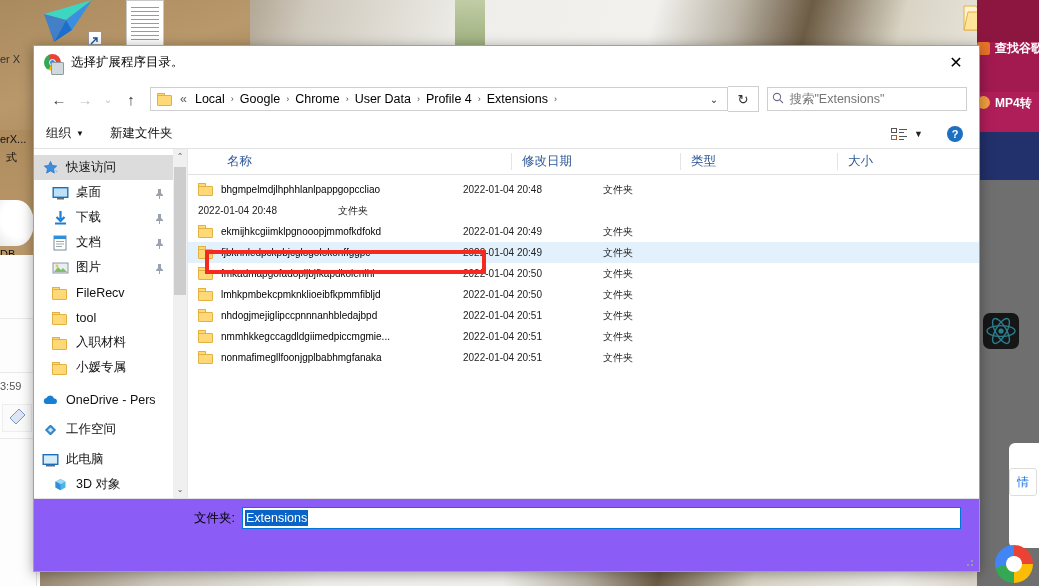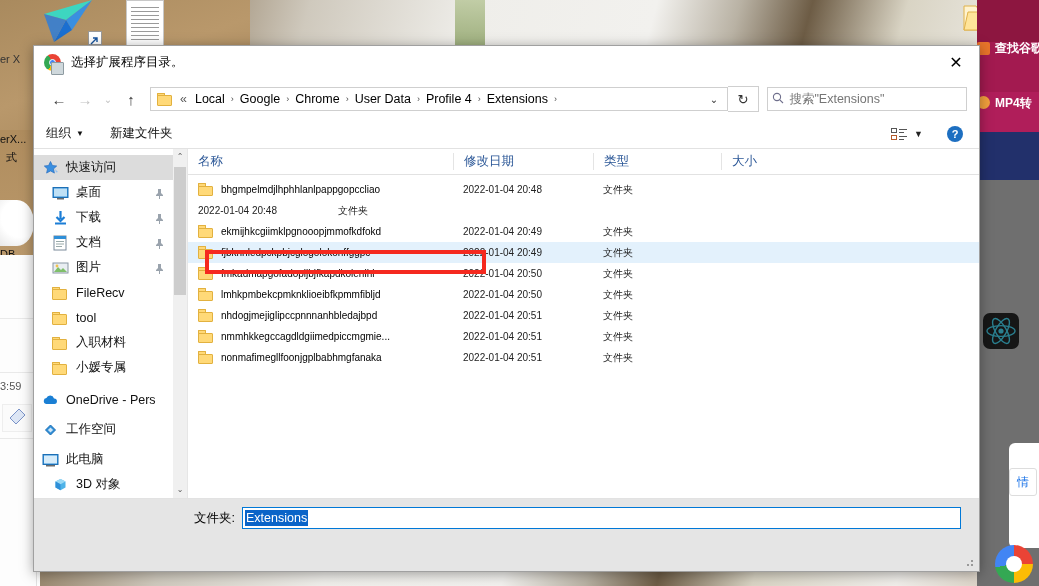--- a/index.html
+++ b/index.html
@@ -104,38 +104,38 @@
   .pin{position:absolute;right:9px;top:8px;width:9px;height:10px;}
   .navsb{position:absolute;right:0;top:0;width:14px;bottom:0;background:#f0f0f0;}
   .navsb .arr{height:16px;text-align:center;font-size:8px;color:#5a5a5a;line-height:16px;}
   .navsb .arr.bot{position:absolute;bottom:0;left:0;right:0;}
   .navsb .thumb{position:absolute;left:1px;right:1px;top:18px;height:128px;background:#cdcdcd;}
 
   
   .filepane{flex:1;display:flex;flex-direction:column;min-width:0;background:#fff;position:relative;}
   .sortcaret{position:absolute;left:119px;top:-1px;font-size:9px;color:#4a4a4a;}
   .headrow{height:25px;flex:0 0 25px;display:flex;align-items:center;border-bottom:1px solid #e2e2e2;position:relative;background:#fff;}
-  .hcell{font-size:12.5px;color:#2b5797;padding-left:10px;box-sizing:border-box;border-left:1px solid #e4e4e4;height:17px;display:flex;align-items:center;}
+  .hcell{font-size:12.5px;color:#2b5797;padding-left:10px;box-sizing:border-box;border-left:1px solid #e4e4e4;height:17px;display:flex;align-items:center;margin-left:29px;}
   .hcell:first-child{border-left:none;}
   .rows{flex:1;overflow:hidden;padding-top:4px;}
   .frow{height:21px;display:flex;align-items:center;font-size:10px;color:#000;}
   .frow.sel{background:#e3f1fc;}
   .fname{display:flex;align-items:center;padding-left:10px;box-sizing:border-box;overflow:hidden;white-space:nowrap;}
   .fico{width:15px;height:13px;margin-right:8px;flex:0 0 15px;position:relative;}
   .fdate{padding-left:10px;box-sizing:border-box;color:#222;}
   .ftype{padding-left:10px;box-sizing:border-box;color:#222;}
   .fsize{padding-left:10px;box-sizing:border-box;}
 
   
   .fold{position:absolute;left:0;top:0;width:100%;height:100%;}
   .fold .b{position:absolute;left:0;bottom:0;width:100%;height:80%;background:#ffd978;border:1px solid #e2b13f;box-sizing:border-box;border-radius:0 1px 1px 1px;}
   .fold .t{position:absolute;left:0;top:0;width:52%;height:30%;background:#ffd978;border:1px solid #e2b13f;border-bottom:none;box-sizing:border-box;border-radius:1px 1px 0 0;}
 
   
-  .footer{height:72px;flex:0 0 72px;background:#e5e5e5;position:relative;}
+  .footer{height:72px;flex:0 0 72px;background:#8b5cf6;position:relative;}
   .fnamerow{position:absolute;left:0;right:0;top:8px;display:flex;align-items:center;}
   .fnamelabel{width:208px;text-align:right;font-size:12.5px;color:#000;padding-right:7px;box-sizing:border-box;}
   .fnameinput{flex:1;height:22px;border:1px solid #0078d7;background:#fff;margin-right:18px;
               display:flex;align-items:center;padding-left:2px;box-sizing:border-box;}
   .seltext{background:#0a64c8;color:#fff;font-size:12.5px;padding:1px 1px;}
   .btns{position:absolute;right:18px;top:36px;display:flex;gap:12px;}
   .btn{height:26px;min-width:105px;border:1px solid #adadad;background:#e1e1e1;font-size:12.5px;color:#000;
        display:flex;align-items:center;justify-content:center;box-sizing:border-box;}
   .btn.primary{border:2px solid #0078d7;background:#e8f0f9;min-width:103px;}
   .grip{position:absolute;right:4px;bottom:3px;width:10px;height:10px;}

